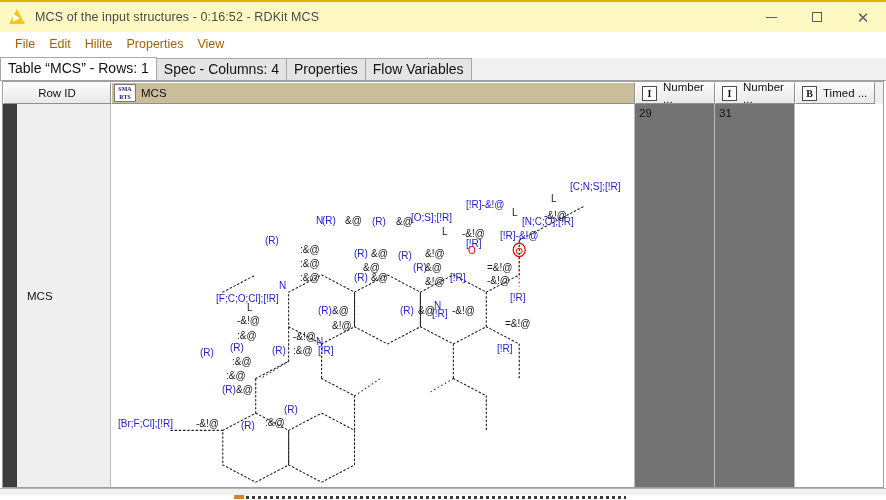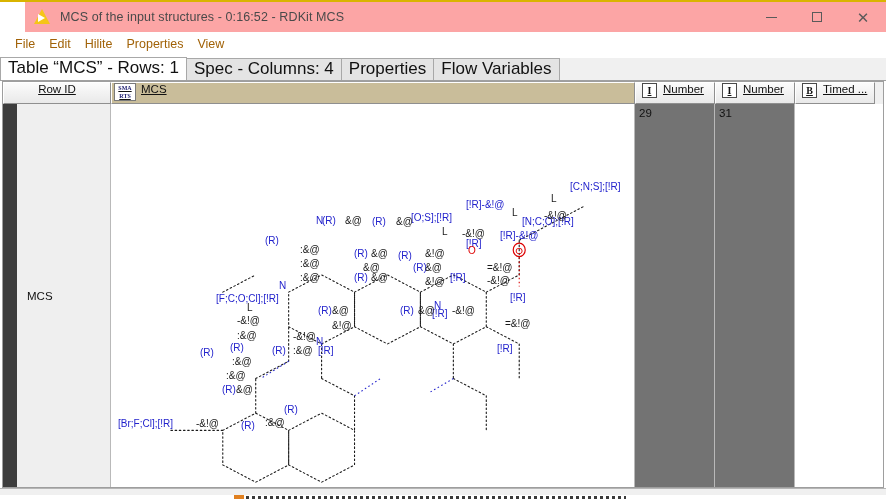--- a/index.html
+++ b/index.html
@@ -12,22 +12,22 @@
   .window{
     position:absolute;left:0;top:0;width:886px;height:500px;
     background:#ffffff;
     border-top:2px solid #d9b400;
     box-sizing:border-box;
     overflow:hidden;
   }
   
   .titlebar{
     position:absolute;left:0;top:0;right:0;height:30px;
-    background:#fca5a5;
-    display:flex;align-items:center;margin-left:25px;
+    background:#fef9c3;
+    display:flex;align-items:center;
   }
   .app-icon{
     width:18px;height:18px;margin-left:9px;margin-right:8px;
     position:relative;flex:none;
   }
   .app-icon .tri{
     position:absolute;left:0;top:1px;
     width:0;height:0;
     border-left:8px solid transparent;
     border-right:8px solid transparent;
@@ -62,21 +62,21 @@
   }
   
   .tabstrip{
     position:absolute;left:0;top:56px;right:0;height:23px;
     background:#f0f0f0;
     border-bottom:1px solid #a0a0a0;
     display:flex;align-items:flex-end;
     box-sizing:border-box;
   }
   .tab{
-    font-size:17px;color:#111;
+    font-size:14px;color:#111;
     padding:3px 7px 16px 7px;
     border:1px solid #a8a8a8;
     border-bottom:none;
     background:#e4e4e4;
     margin-right:-1px;
     white-space:nowrap;
     box-sizing:border-box;
     height:22px;
     line-height:14px;
   }
@@ -98,26 +98,25 @@
     display:flex;
     background:#f0f0f0;
     box-sizing:border-box;
   }
   .hdr-cell{
     border:1px solid #ffffff;
     border-right-color:#8f8f8f;
     border-bottom-color:#8f8f8f;
     background:linear-gradient(#fbfbfb,#e9e9e9);
     font-size:11.5px;color:#111;
-    display:flex;
+    display:flex;align-items:center;
     box-sizing:border-box;
     height:22px;
     padding:0 4px;
     overflow:hidden;
-    text-decoration:underline;
   }
   .hdr-cell.center{justify-content:center;}
   .hdr-cell.smarts{background:#c9bd9a;padding-left:2px;}
   .hdr-icon-smarts{
     width:22px;height:18px;flex:none;
     background:#ffffff;border:1px solid #7a7a7a;
     font-size:6px;line-height:7.5px;color:#1a1a6e;
     font-weight:bold;text-align:center;
     font-family:"Liberation Serif",serif;
     margin-right:5px;

